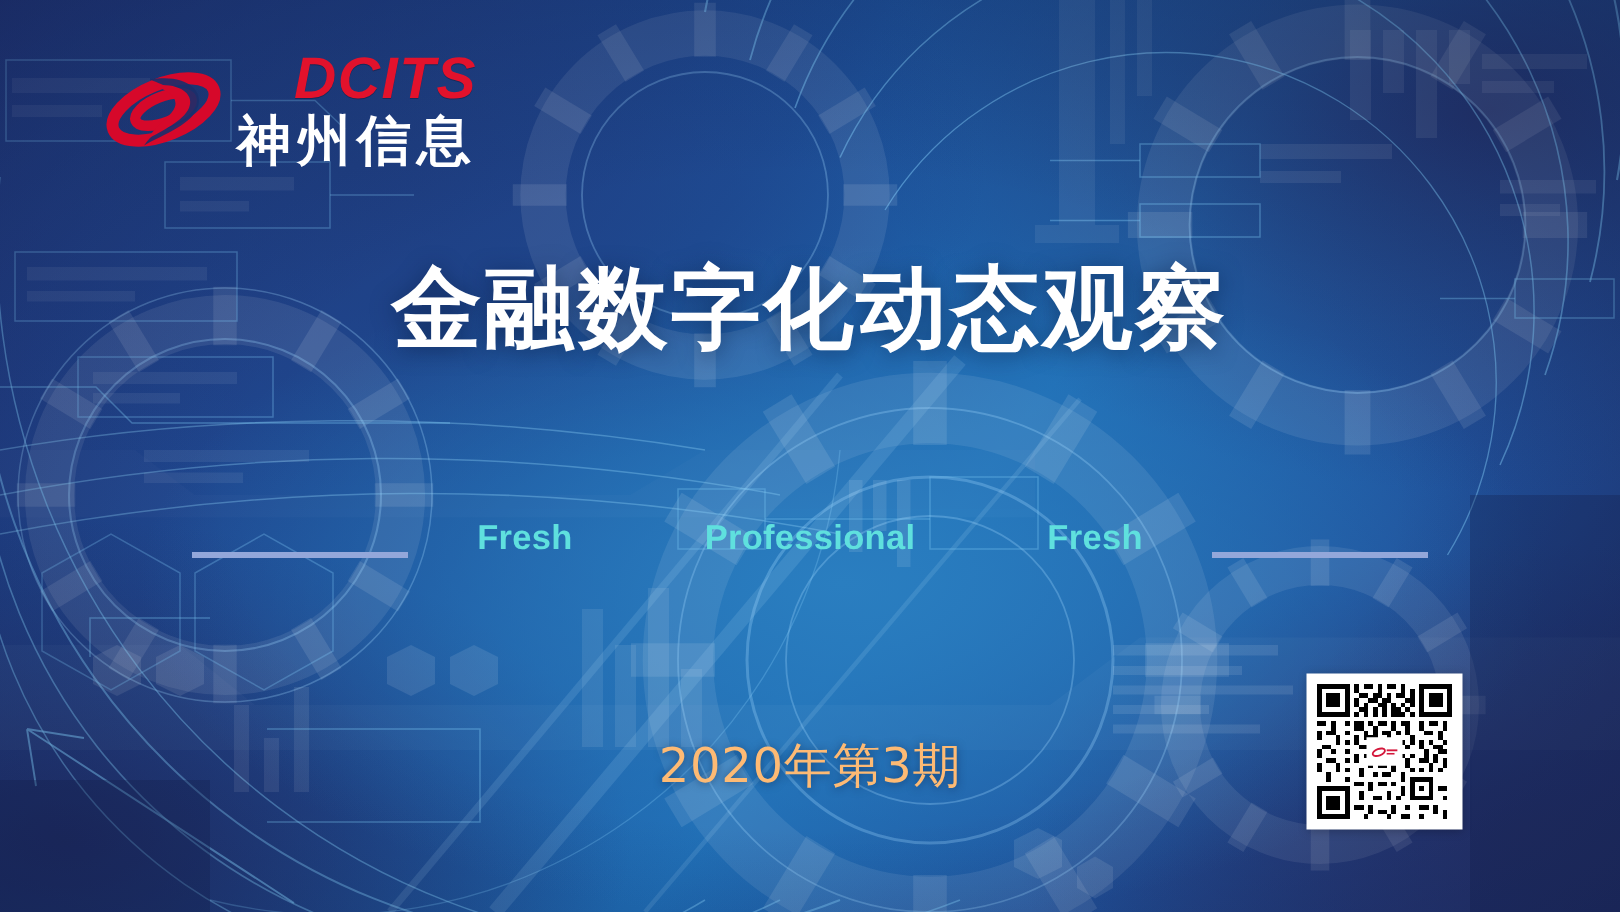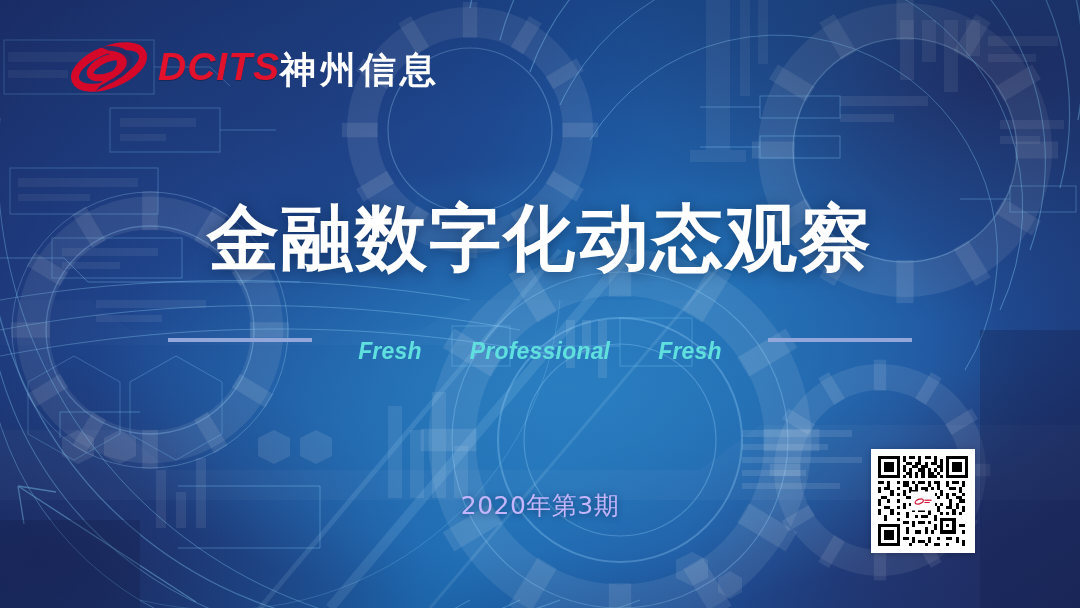--- a/index.html
+++ b/index.html
@@ -52,21 +52,21 @@
   
   .logo {
     position: absolute;
     left: 70px;
     top: 33px;
     display: flex;
     align-items: center;
     gap: 10px;
   }
   .logo-mark { width: 78px; height: 68px; display: block; }
-  .logo-text { display: flex; line-height: 1; text-align: right; }
+  .logo-text { display: flex; flex-direction: column; line-height: 1; text-align: right; }
   .logo-en {
     color: #e2122c;
     font-size: 39px;
     font-weight: bold;
     font-style: italic;
     letter-spacing: 1px;
     font-family: "Liberation Sans", "DejaVu Sans", sans-serif;
     text-shadow: 0 1px 0 rgba(0,0,0,0.25);
   }
   .logo-cn {
@@ -76,71 +76,70 @@
     letter-spacing: 4px;
     margin-top: 5px;
     font-family: "DejaVu Sans", "Liberation Sans", sans-serif;
   }
 
   
   .title {
     position: absolute;
     left: 0;
     right: 0;
-    top: 202px;
+    top: 176px;
     text-align: center;
     color: #ffffff;
-    font-size: 72px;
+    font-size: 60px;
     font-weight: bold;
     letter-spacing: 2px;
     line-height: 1;
     font-family: "DejaVu Sans", "Liberation Sans", sans-serif;
     text-shadow: 0 2px 14px rgba(8,26,62,0.55);
     white-space: nowrap;
   }
 
   
   .subrow {
     position: absolute;
     left: 0;
     right: 0;
     top: 338px;
     height: 34px;
     display: flex;
-    align-items: flex-start;
+    align-items: flex-end;
     justify-content: center;
-    font-style: italic;
   }
   .rule {
     width: 144px;
     height: 4px;
     background: #93a7da;
     flex: none;
   }
   .rule.left { margin-right: 46px; }
   .rule.right { margin-left: 46px; }
   .kw {
     color: #5fe0de;
     font-size: 23px;
     font-weight: bold;
     letter-spacing: 0.2px;
     font-family: "Liberation Sans", "DejaVu Sans", sans-serif;
     white-space: nowrap;
   }
-  .kw + .kw { margin-left: 48px; }
+  .kw + .kw { margin-left: 88px; }
 
   
   .issue {
     position: absolute;
     left: 0;
     right: 0;
     top: 489px;
     text-align: center;
-    color: #c4b5fd;
-    font-size: 25px;
+    color: #fdba74;
+    font-size: 32px;
     font-family: "DejaVu Sans", "Liberation Sans", sans-serif;
     letter-spacing: 0.5px;
     text-shadow: 0 1px 6px rgba(8,26,62,0.5);
   }
 
   
   .qr {
     position: absolute;
     left: 871px;
     top: 449px;

